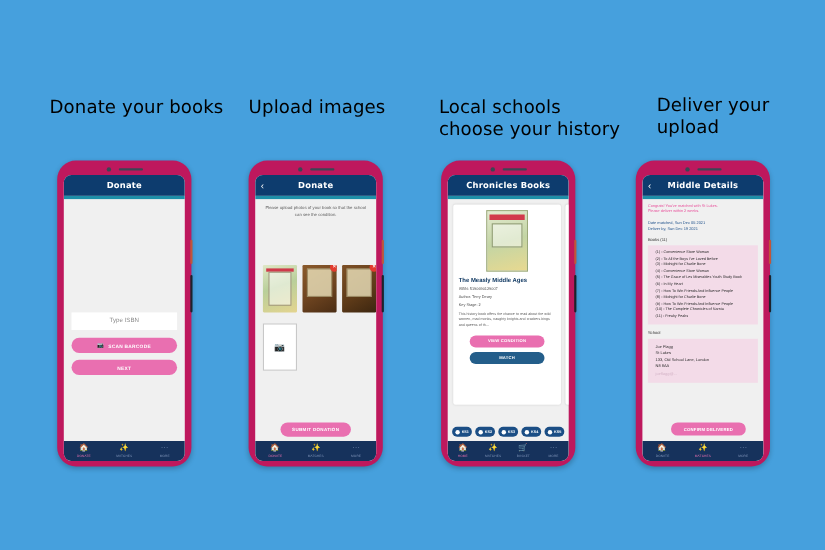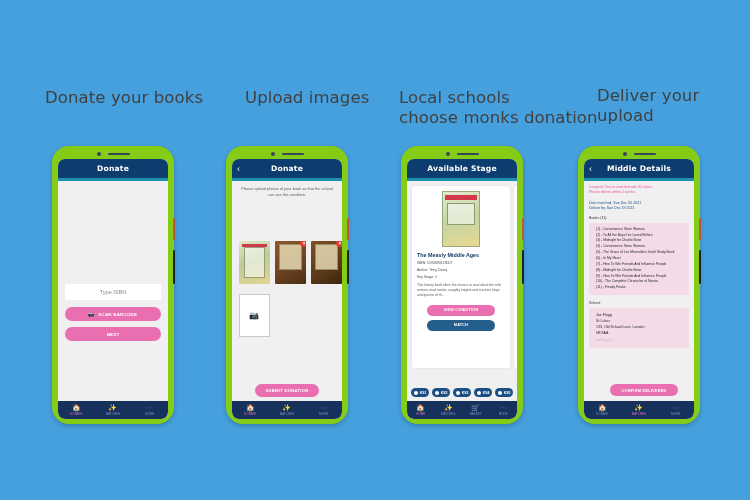--- a/index.html
+++ b/index.html
@@ -8,38 +8,38 @@
     background:#46a0dd;
     font-family:"Liberation Sans", sans-serif;
     overflow:hidden;
     position:relative;
   }
   .stage { position:absolute; inset:0; }
 
   
   .heading {
     position:absolute;
-    color:#404040;
+    color:#000000;
     font-family:"DejaVu Sans", sans-serif;
     font-size:16.5px;
     font-weight:400;
     line-height:1.22;
     letter-spacing:.1px;
     white-space:pre-line;
   }
   .h1 { left:45px;  top:88px;  }
-  .h2 { left:226px; top:88px;margin-left:19px;  }
+  .h2 { left:226px; top:88px;  }
   .h3 { left:399px; top:88px;  }
   .h4 { left:597px; top:86px;  }
 
   
   .phone {
     position:absolute;
     width:122px; height:278px;
-    background:#84cc16;
+    background:#be185d;
     border-radius:17px;
     box-shadow:0 2px 5px rgba(0,0,0,.22);
     padding:13px 6px 5px 6px;
   }
   .p1 { left:52px;  top:146px; }
   .p2 { left:226px; top:146px; }
   .p3 { left:401px; top:146px; }
   .p4 { left:578px; top:146px; }
 
   .notchbar {
@@ -240,21 +240,21 @@
   }
 </style>
 </head>
 <body>
 
 <div class="stage">
 
   <div class="heading h1">Donate your books</div>
   <div class="heading h2">Upload images</div>
   <div class="heading h3">Local schools
-choose monks donation</div>
+choose your history</div>
   <div class="heading h4">Deliver your
 upload</div>
 
   <div class="phone p1">
     <div class="notchbar">
       <span class="cam"></span>
       <span class="spk"></span>
     </div>
     <div class="btn-side vol"></div>
     <div class="btn-side pwr"></div>
@@ -351,21 +351,21 @@
   <div class="phone p3">
     <div class="notchbar">
       <span class="cam"></span>
       <span class="spk"></span>
     </div>
     <div class="btn-side vol"></div>
     <div class="btn-side pwr"></div>
 
     <div class="screen">
       <div class="appbar">
-        <span class="title">Available Stage</span>
+        <span class="title">Chronicles Books</span>
       </div>
       <div class="accentline"></div>
 
       <div class="content">
         <div class="cardrow">
 
           <div class="bookcard">
             <div class="bcover">
               <span class="band"></span>
               <span class="titlebox"></span>

